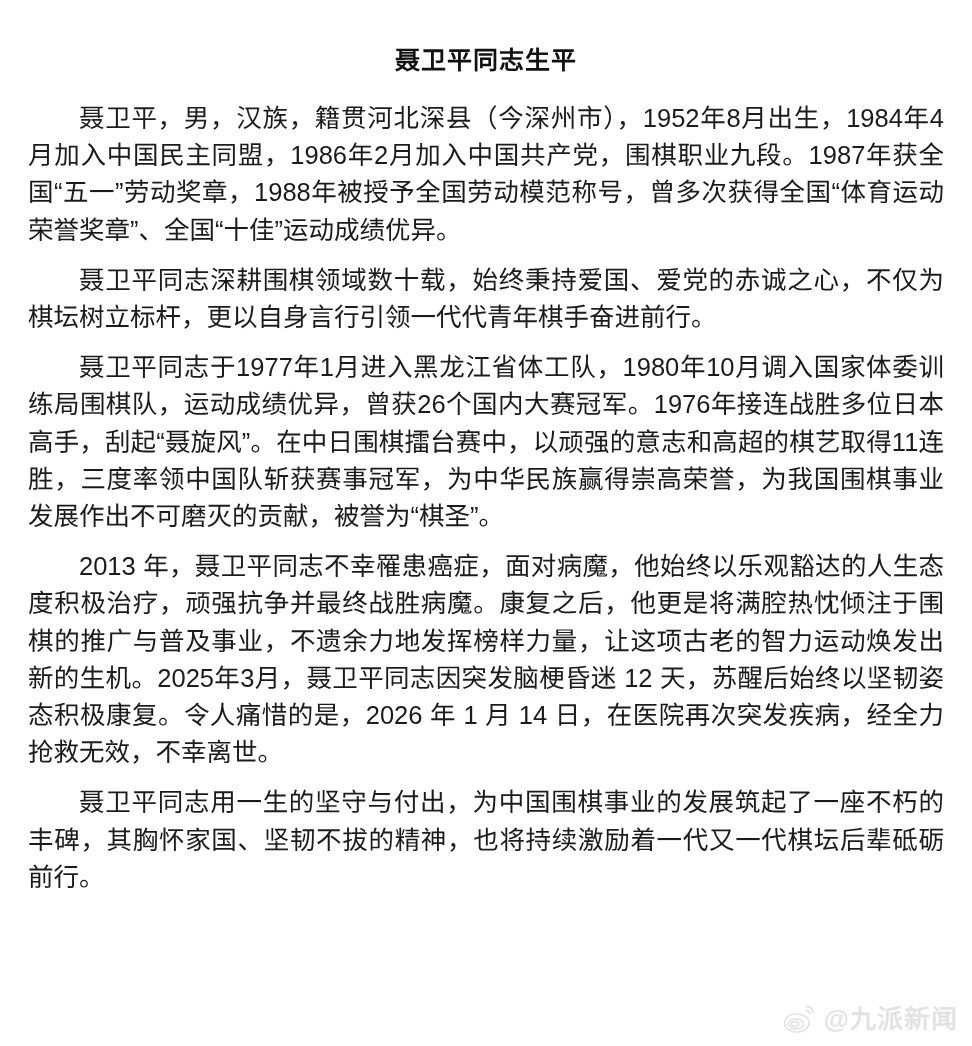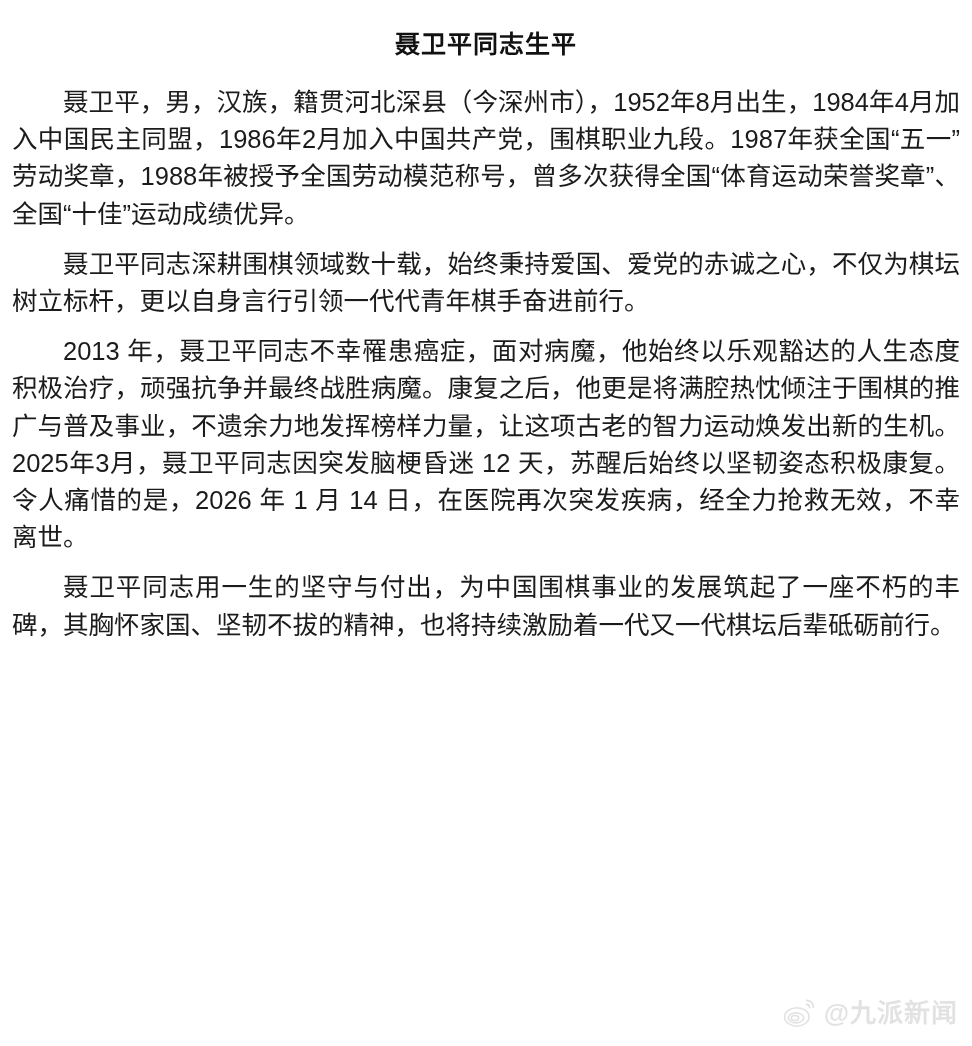--- a/index.html
+++ b/index.html
@@ -16,21 +16,21 @@
     font-family: "Liberation Sans", "DejaVu Sans", sans-serif;
     color: #1a1a1a;
     -webkit-font-smoothing: antialiased;
   }
 
   #page {
     position: relative;
     width: 972px;
     height: 1046px;
     box-sizing: border-box;
-    padding: 0;
+    padding: 16px;
     background: #ffffff;
   }
 
   .doc-title {
     text-align: center;
     font-size: 25px;
     font-weight: 700;
     letter-spacing: 1px;
     color: #111111;
     margin: 0;
@@ -57,21 +57,21 @@
   }
 
   p.para:last-of-type {
     margin-bottom: 0;
   }
 
   
   .watermark {
     position: absolute;
     right: 14px;
-    bottom: 18px;
+    bottom: 12px;
     display: flex;
     align-items: center;
     gap: 7px;
     opacity: 0.28;
     pointer-events: none;
     user-select: none;
   }
   .watermark .wm-logo {
     width: 34px;
     height: 30px;
@@ -89,20 +89,21 @@
 </head>
 <body>
 
 <div id="page">
 
   <h1 class="doc-title">聂卫平同志生平</h1>
 
   <div class="body-wrap">
     <p class="para">聂卫平，男，汉族，籍贯河北深县（今深州市），1952年8月出生，1984年4月加入中国民主同盟，1986年2月加入中国共产党，围棋职业九段。1987年获全国“五一”劳动奖章，1988年被授予全国劳动模范称号，曾多次获得全国“体育运动荣誉奖章”、全国“十佳”运动成绩优异。</p>
     <p class="para">聂卫平同志深耕围棋领域数十载，始终秉持爱国、爱党的赤诚之心，不仅为棋坛树立标杆，更以自身言行引领一代代青年棋手奋进前行。</p>
+    <p class="para">聂卫平同志于1977年1月进入黑龙江省体工队，1980年10月调入国家体委训练局围棋队，运动成绩优异，曾获26个国内大赛冠军。1976年接连战胜多位日本高手，刮起“聂旋风”。在中日围棋擂台赛中，以顽强的意志和高超的棋艺取得11连胜，三度率领中国队斩获赛事冠军，为中华民族赢得崇高荣誉，为我国围棋事业发展作出不可磨灭的贡献，被誉为“棋圣”。</p>
     <p class="para">2013 年，聂卫平同志不幸罹患癌症，面对病魔，他始终以乐观豁达的人生态度积极治疗，顽强抗争并最终战胜病魔。康复之后，他更是将满腔热忱倾注于围棋的推广与普及事业，不遗余力地发挥榜样力量，让这项古老的智力运动焕发出新的生机。2025年3月，聂卫平同志因突发脑梗昏迷 12 天，苏醒后始终以坚韧姿态积极康复。令人痛惜的是，2026 年 1 月 14 日，在医院再次突发疾病，经全力抢救无效，不幸离世。</p>
     <p class="para">聂卫平同志用一生的坚守与付出，为中国围棋事业的发展筑起了一座不朽的丰碑，其胸怀家国、坚韧不拔的精神，也将持续激励着一代又一代棋坛后辈砥砺前行。</p>
   </div>
 
   <div class="watermark">
     <span class="wm-logo-wrap">
       <svg class="wm-logo" viewBox="0 0 64 56" xmlns="http://www.w3.org/2000/svg" aria-hidden="true">
         <path d="M26 18C13.5 18 3 25.8 3 35.4 3 45 13.5 52.8 26 52.8S49 45 49 35.4C49 25.8 38.5 18 26 18zm-1.6 28.6c-8 0-14.5-4.2-14.5-9.4s6.5-9.4 14.5-9.4 14.5 4.2 14.5 9.4-6.5 9.4-14.5 9.4z" fill="none" stroke="#9a9a9a" stroke-width="3"></path>
         <ellipse cx="22.5" cy="37.4" rx="7" ry="4.6" fill="none" stroke="#9a9a9a" stroke-width="3"></ellipse>
         <path d="M45 4.5c6.8 0 12.3 5.5 12.3 12.3" fill="none" stroke="#9a9a9a" stroke-width="3.4" stroke-linecap="round"></path>

